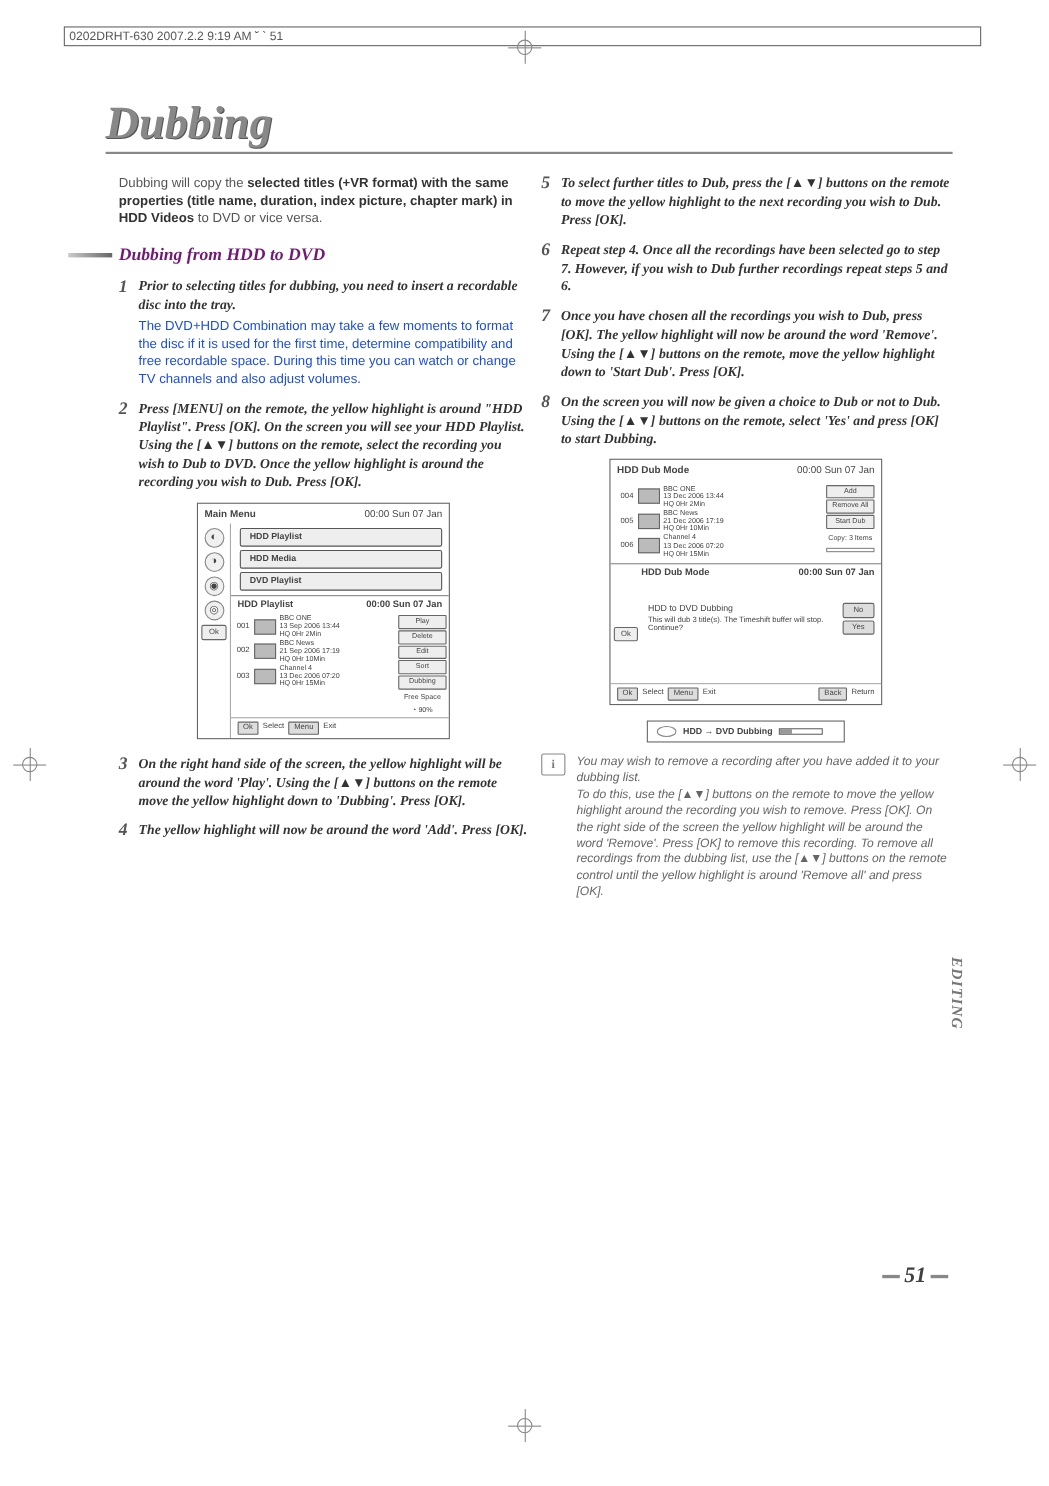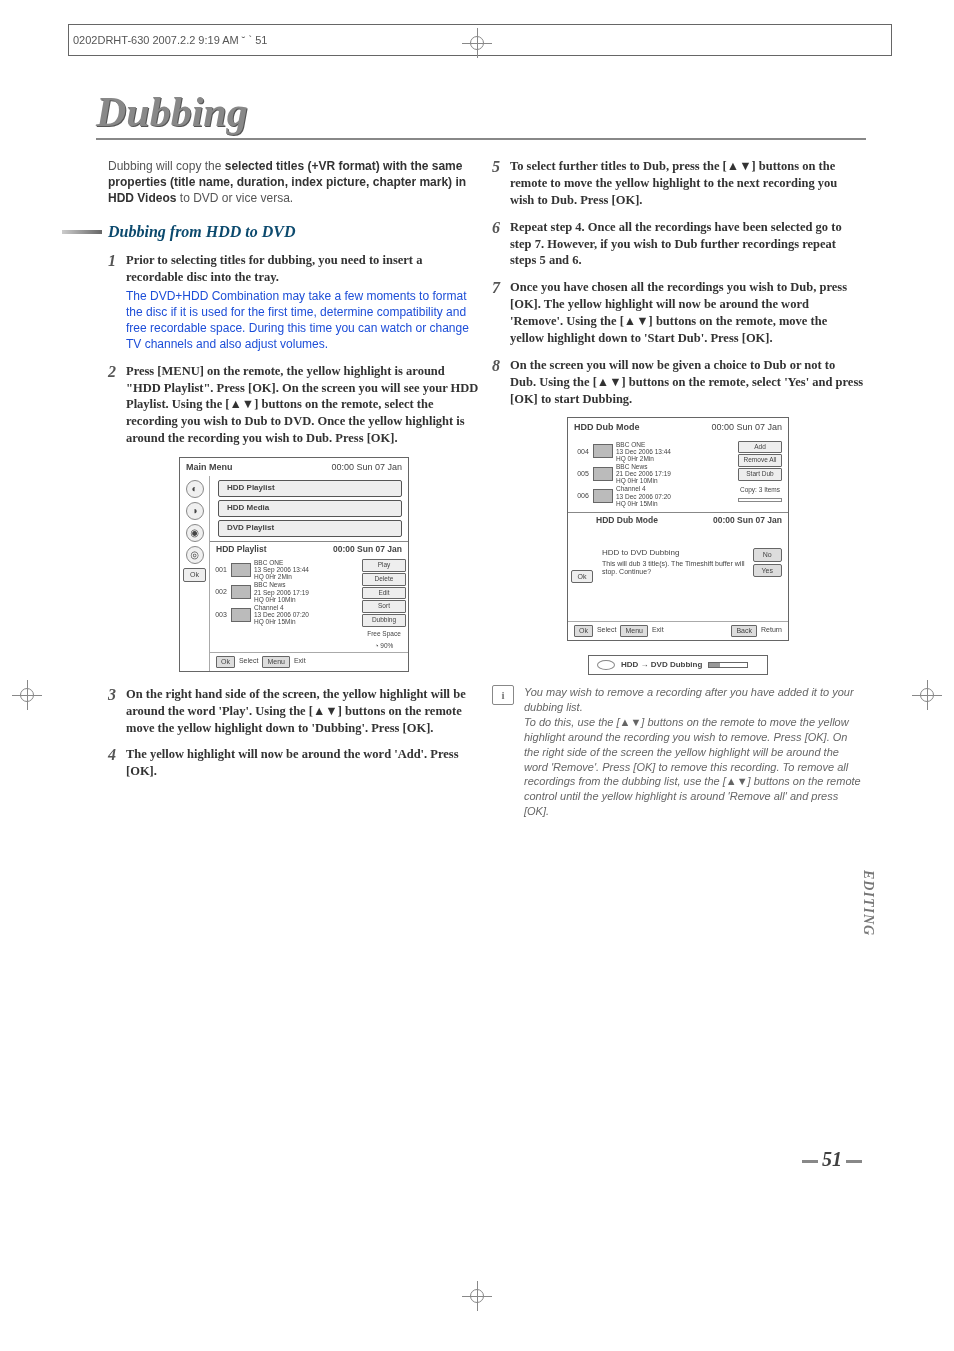--- a/index.html
+++ b/index.html
@@ -8,23 +8,23 @@
       height: 1351px;
       background: #fff;
       font-family: Arial, Helvetica, sans-serif;
       font-size: 11.5px;
       color: #444;
       position: relative;
     }
     .header-bar {
       position: absolute;
       top: 24px;
-      left: 68px;
+      left: 58px;
       right: 62px;
-      height: 32px;
+      height: 18px;
       display: flex;
       align-items: center;
       border: 1px solid #666;
       font-size: 11px;
       color: #555;
       padding-left: 4px;
     }
     .crop-mark {
       position: relative;
       width: 30px;
@@ -79,21 +79,21 @@
       margin-bottom: 10px;
       color: #555;
     }
     .intro b { color: #333; }
 
     .section-heading {
       font-family: Georgia, serif;
       font-style: italic;
       font-weight: bold;
       font-size: 16px;
-      color: #0c4a6e;
+      color: #701a75;
       margin: 14px 0 10px 0;
       position: relative;
     }
     .section-heading-bar {
       position: absolute;
       left: -46px;
       top: 9px;
       width: 40px;
       height: 4px;
       background: linear-gradient(to right, #ccc, #666);
@@ -109,20 +109,21 @@
       font-style: italic;
       font-weight: bold;
       font-size: 16px;
       color: #555;
       flex-shrink: 0;
       line-height: 1;
       margin-top: 1px;
     }
     .step-title {
       font-family: Georgia, serif;
+      font-style: italic;
       font-weight: bold;
       color: #333;
       font-size: 12.5px;
       line-height: 1.35;
     }
     .step-body {
       color: #1d4ed8;
       margin-top: 2px;
       font-size: 12px;
       line-height: 1.35;
@@ -255,21 +256,21 @@
       padding: 1px 6px;
       border-radius: 2px;
       background: #eee;
       align-self: center;
       margin: 0 4px;
     }
 
     
     .figure2 {
       border: 1px solid #666;
-      width: 222px;
+      width: 248px;
       margin: 8px auto 14px auto;
       font-size: 8px;
     }
     .fig2-lower {
       border-top: 1px solid #888;
     }
     .fig2-dialog {
       padding: 4px 6px;
       display: flex;
       margin-top: 16px;

